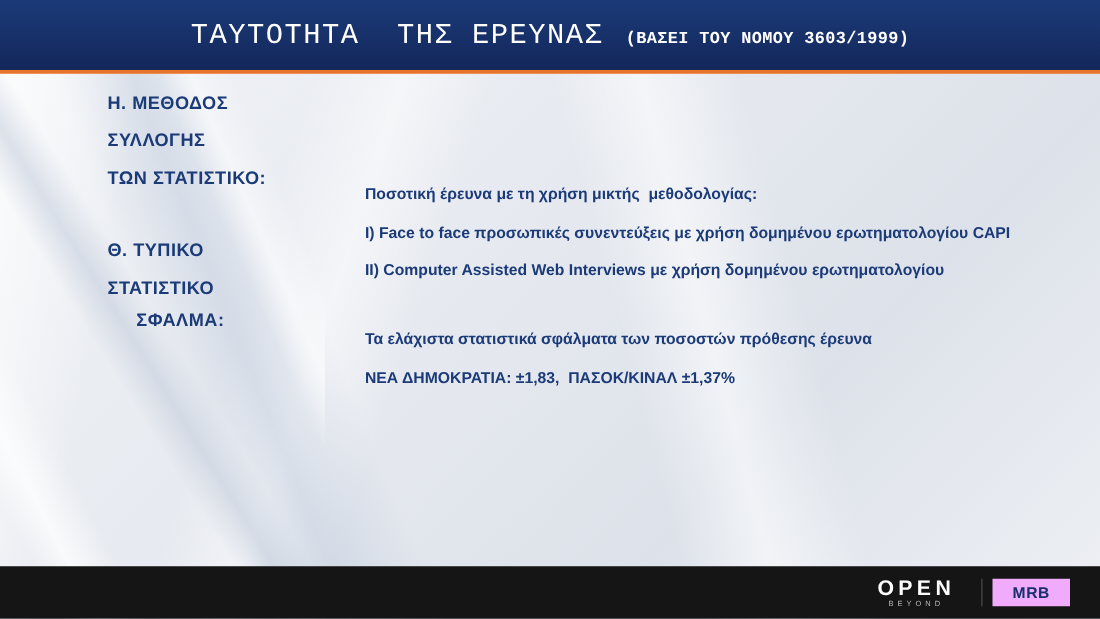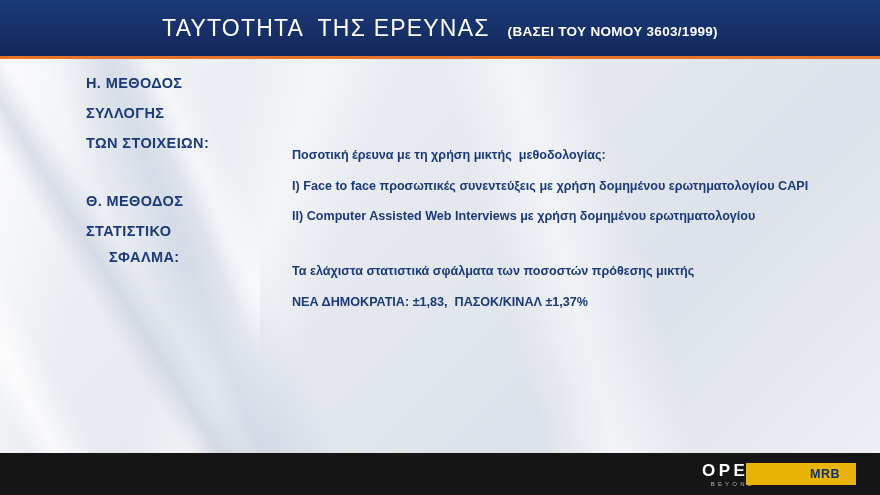--- a/index.html
+++ b/index.html
@@ -49,20 +49,21 @@
     width: 880px;
     height: 3px;
     background: #e8732a;
   }
   .header-inner {
     position: absolute;
     left: 0; top: 0; right: 0; bottom: 0;
     display: flex;
     align-items: center;
     justify-content: center;
+    font-family: Liberation Mono, monospace;
   }
   .title-main {
     color: #ffffff;
     font-size: 23px;
     letter-spacing: 1.2px;
     font-weight: 400;
     white-space: pre;
   }
   .title-sub {
     color: #ffffff;
@@ -144,25 +145,24 @@
     font-size: 6px;
     letter-spacing: 3.2px;
     margin-top: 2px;
   }
   .logo-mrb {
     position: absolute;
     right: 24px;
     bottom: 10px;
     width: 62px;
     height: 22px;
-    background: #eab308;
+    background: #f0abfc;
     display: flex;
     align-items: center;
     justify-content: center;
-    padding-left: 48px;
   }
   .logo-mrb span {
     color: #15306b;
     font-size: 12.5px;
     font-weight: 700;
     letter-spacing: 0.5px;
   }
   .logo-divider {
     position: absolute;
     right: 94px;
@@ -183,34 +183,34 @@
     <div class="header-inner">
       <div class="title-main">ΤΑΥΤΟΤΗΤΑ  ΤΗΣ ΕΡΕΥΝΑΣ</div>
       <div class="title-sub">(ΒΑΣΕΙ ΤΟΥ ΝΟΜΟΥ 3603/1999)</div>
     </div>
   </div>
   <div class="header-accent"></div>
 
   <div class="labels">
     <div class="label-line lbl-1">Η. ΜΕΘΟΔΟΣ</div>
     <div class="label-line lbl-2">ΣΥΛΛΟΓΗΣ</div>
-    <div class="label-line lbl-3">ΤΩΝ ΣΤΟΙΧΕΙΩΝ:</div>
-    <div class="label-line lbl-4">Θ. ΜΕΘΟΔΟΣ</div>
+    <div class="label-line lbl-3">ΤΩΝ ΣΤΑΤΙΣΤΙΚΟ:</div>
+    <div class="label-line lbl-4">Θ. ΤΥΠΙΚΟ</div>
     <div class="label-line lbl-5">ΣΤΑΤΙΣΤΙΚΟ</div>
     <div class="label-line lbl-6">ΣΦΑΛΜΑ:</div>
   </div>
 
   <div class="block-a">
     <div class="body-line">Ποσοτική έρευνα με τη χρήση μικτής  μεθοδολογίας:</div>
     <div class="body-line">I) Face to face προσωπικές συνεντεύξεις με χρήση δομημένου ερωτηματολογίου CAPI</div>
     <div class="body-line">II) Computer Assisted Web Interviews με χρήση δομημένου ερωτηματολογίου</div>
   </div>
 
   <div class="block-b">
-    <div class="body-line">Τα ελάχιστα στατιστικά σφάλματα των ποσοστών πρόθεσης μικτής</div>
+    <div class="body-line">Τα ελάχιστα στατιστικά σφάλματα των ποσοστών πρόθεσης έρευνα</div>
     <div class="body-line">ΝΕΑ ΔΗΜΟΚΡΑΤΙΑ: ±1,83,  ΠΑΣΟΚ/ΚΙΝΑΛ ±1,37%</div>
   </div>
 
   <div class="footer-bar">
     <div class="logo-open">
       <div class="word">OPEN</div>
       <div class="sub">BEYOND</div>
     </div>
     <div class="logo-divider"></div>
     <div class="logo-mrb">

